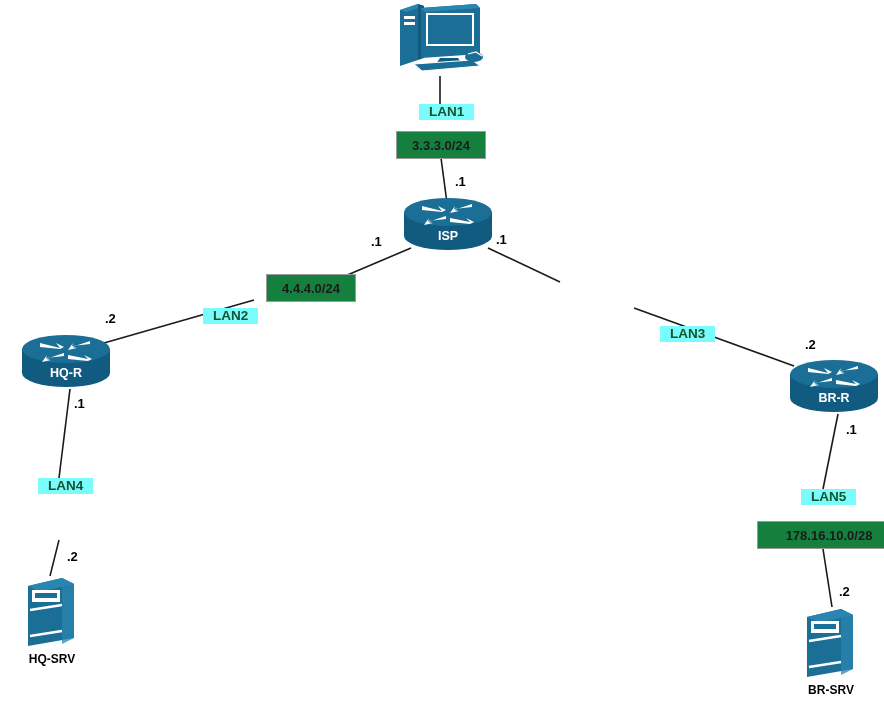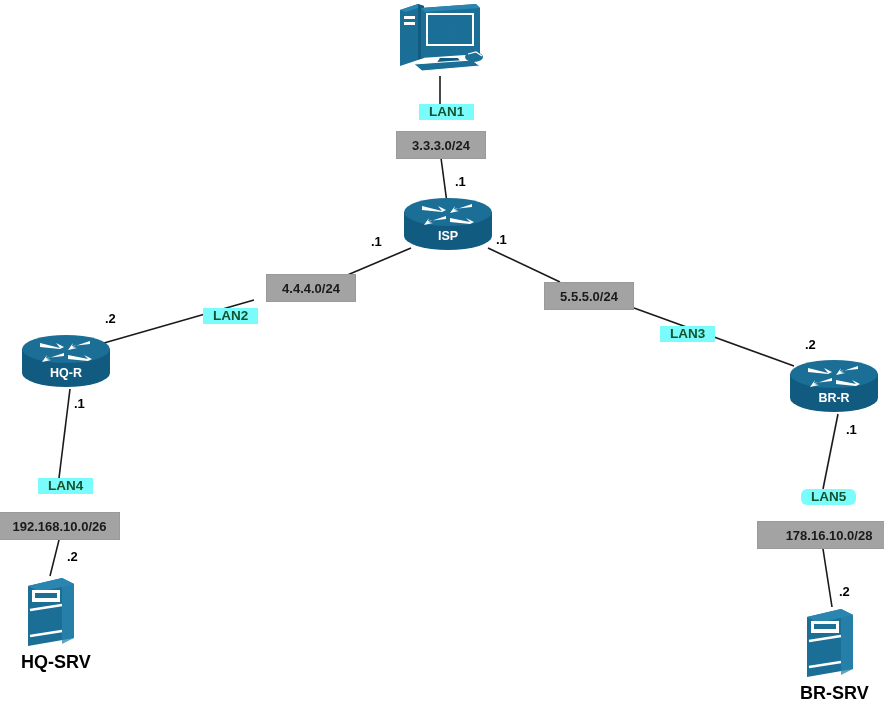--- a/index.html
+++ b/index.html
@@ -22,21 +22,21 @@
     left: 0;
     top: 0;
     width: 884px;
     height: 703px;
   }
   .node {
     position: absolute;
   }
   .device-label {
     position: absolute;
-    font-size: 18px;
+    font-size: 12px;
     font-weight: bold;
     color: #000000;
     white-space: nowrap;
     text-align: center;
   }
   .router-name {
     position: absolute;
     font-size: 12.5px;
     font-weight: bold;
     color: #ffffff;
@@ -50,21 +50,21 @@
     font-size: 13.5px;
     font-weight: bold;
     color: #14532d;
     background: #7afcfc;
     white-space: nowrap;
     padding: 0px 10px;
     line-height: 16px;
   }
   .subnet-box {
     position: absolute;
-    background: #a3a3a3;
+    background: #15803d;
     border: 1px solid #9a9a9a;
     font-size: 13px;
     font-weight: bold;
     color: #1a1a1a;
     white-space: nowrap;
     display: flex;
     align-items: center;
     justify-content: center;
     box-sizing: border-box;
     height: 28px;
@@ -198,26 +198,24 @@
       <line x1="8" y1="64" x2="40" y2="59" stroke="#ffffff" stroke-width="2.5"></line>
       <polygon points="40,6 52,12 52,66 40,72" fill="#2a86b0" opacity="0.75"></polygon>
     </svg>
     <div class="device-label" style="left:-1px; top:80px; width:62px;">BR-SRV</div>
   </div>
 
   <div class="lan-tag" style="left:419px; top:104px;">LAN1</div>
   <div class="lan-tag" style="left:203px; top:308px;">LAN2</div>
   <div class="lan-tag" style="left:660px; top:326px;">LAN3</div>
   <div class="lan-tag" style="left:38px;  top:478px;">LAN4</div>
-  <div class="lan-tag" style="left:801px; top:489px;border-radius:6px;">LAN5</div>
+  <div class="lan-tag" style="left:801px; top:489px;">LAN5</div>
 
   <div class="subnet-box" style="left:396px; top:131px; width:90px;">3.3.3.0/24</div>
   <div class="subnet-box" style="left:254px; top:274px; width:90px;margin-left:12px;">4.4.4.0/24</div>
-  <div class="subnet-box" style="left:544px; top:282px; width:90px;">5.5.5.0/24</div>
-  <div class="subnet-box" style="left:-1px; top:512px; width:121px;">192.168.10.0/26</div>
   <div class="subnet-box" style="left:757px; top:521px; width:144px;">178.16.10.0/28</div>
 
   <div class="iface" style="left:455px; top:174px;">.1</div>
   <div class="iface" style="left:371px; top:234px;">.1</div>
   <div class="iface" style="left:496px; top:232px;">.1</div>
   <div class="iface" style="left:105px; top:311px;">.2</div>
   <div class="iface" style="left:74px;  top:396px;">.1</div>
   <div class="iface" style="left:805px; top:337px;">.2</div>
   <div class="iface" style="left:846px; top:422px;">.1</div>
   <div class="iface" style="left:67px;  top:549px;">.2</div>

